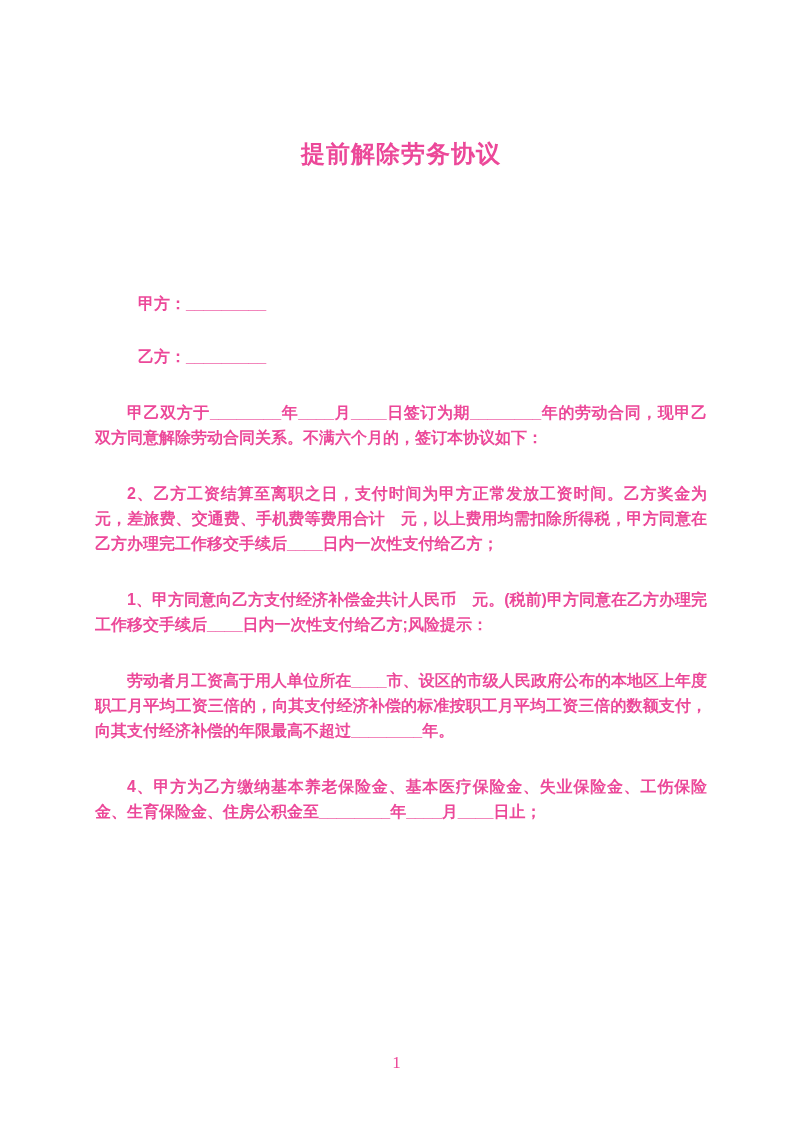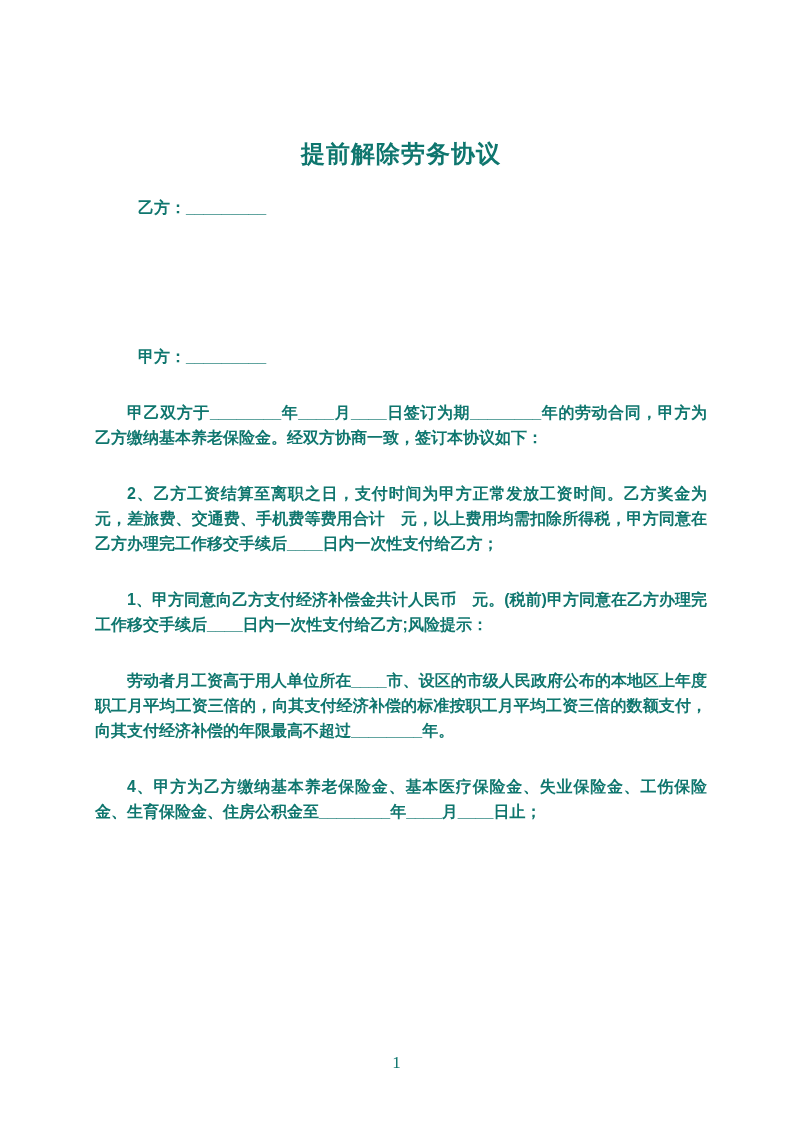--- a/index.html
+++ b/index.html
@@ -5,21 +5,21 @@
   html, body {
     margin: 0;
     padding: 0;
     background: #ffffff;
   }
   .page {
     position: relative;
     width: 793px;
     height: 1122px;
     background: #ffffff;
-    color: #0f766e;
+    color: #ec4899;
     font-family: "Liberation Sans", sans-serif;
     overflow: hidden;
     box-sizing: border-box;
   }
   .content {
     padding: 141px 86px 0 95px;
   }
   .doc-title {
     margin: 0;
     font-size: 24px;
@@ -59,25 +59,25 @@
     font-weight: 400;
   }
 </style>
 </head>
 <body>
 
 <div class="page">
   <div class="content">
     <h1 class="doc-title">提前解除劳务协议</h1>
 
+    <p class="party-line party-a">甲方：_________</p>
+
     <p class="party-line party-b">乙方：_________</p>
 
-    <p class="party-line party-a">甲方：_________</p>
-
-    <p class="clause">甲乙双方于________年____月____日签订为期________年的劳动合同，甲方为乙方缴纳基本养老保险金。经双方协商一致，签订本协议如下：</p>
+    <p class="clause">甲乙双方于________年____月____日签订为期________年的劳动合同，现甲乙双方同意解除劳动合同关系。不满六个月的，签订本协议如下：</p>
 
 
     <p class="clause">2、乙方工资结算至离职之日，支付时间为甲方正常发放工资时间。乙方奖金为 元，差旅费、交通费、手机费等费用合计　元，以上费用均需扣除所得税，甲方同意在乙方办理完工作移交手续后____日内一次性支付给乙方；</p>
 
     <p class="clause">1、甲方同意向乙方支付经济补偿金共计人民币　元。(税前)甲方同意在乙方办理完工作移交手续后____日内一次性支付给乙方;风险提示：</p>
 
 
     <p class="clause">劳动者月工资高于用人单位所在____市、设区的市级人民政府公布的本地区上年度职工月平均工资三倍的，向其支付经济补偿的标准按职工月平均工资三倍的数额支付，向其支付经济补偿的年限最高不超过________年。</p>
 
     <p class="clause">4、甲方为乙方缴纳基本养老保险金、基本医疗保险金、失业保险金、工伤保险金、生育保险金、住房公积金至________年____月____日止；</p>

